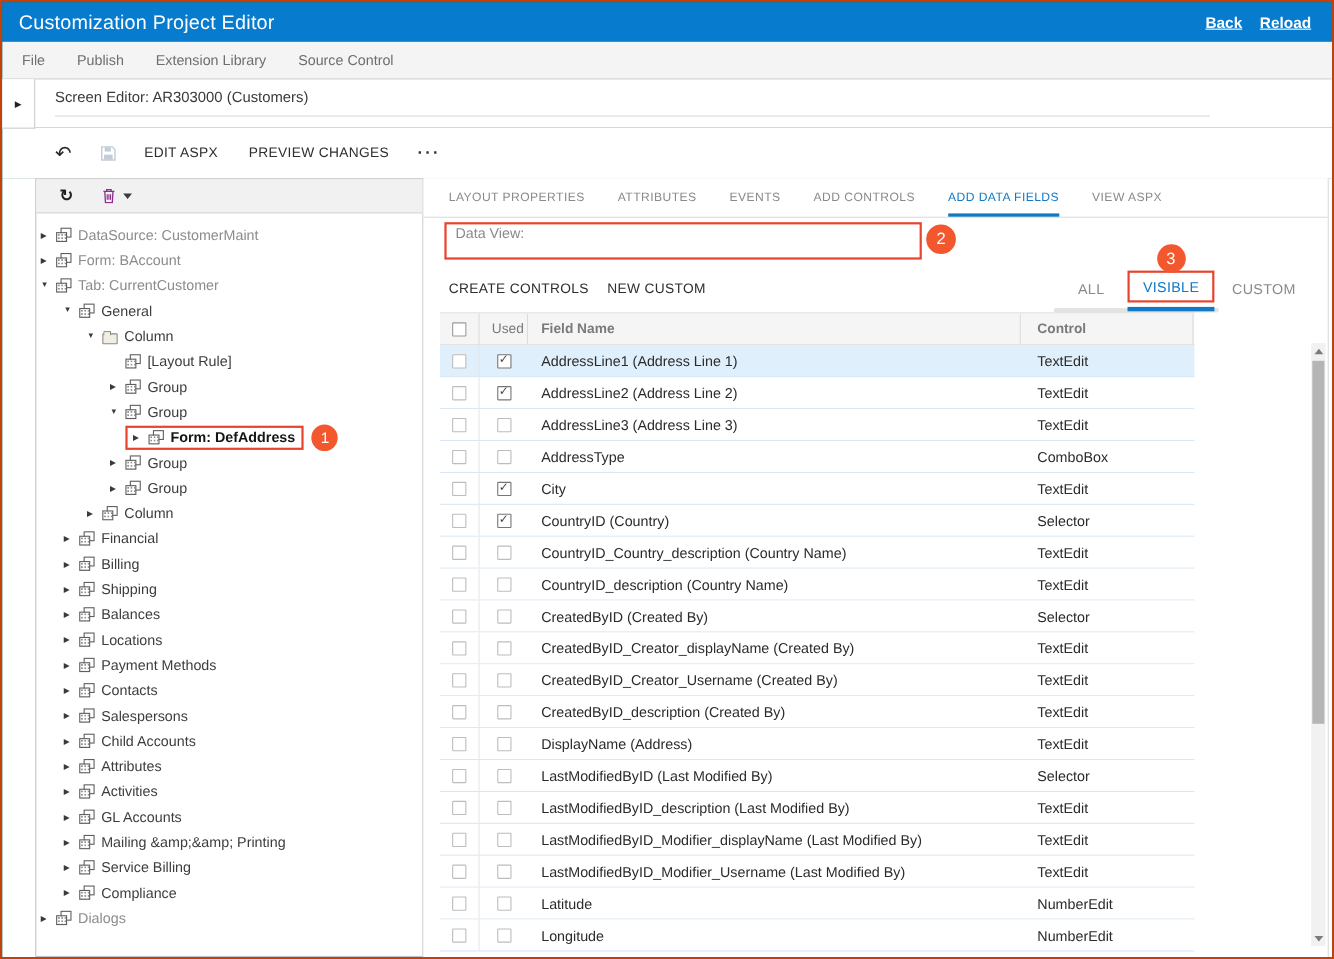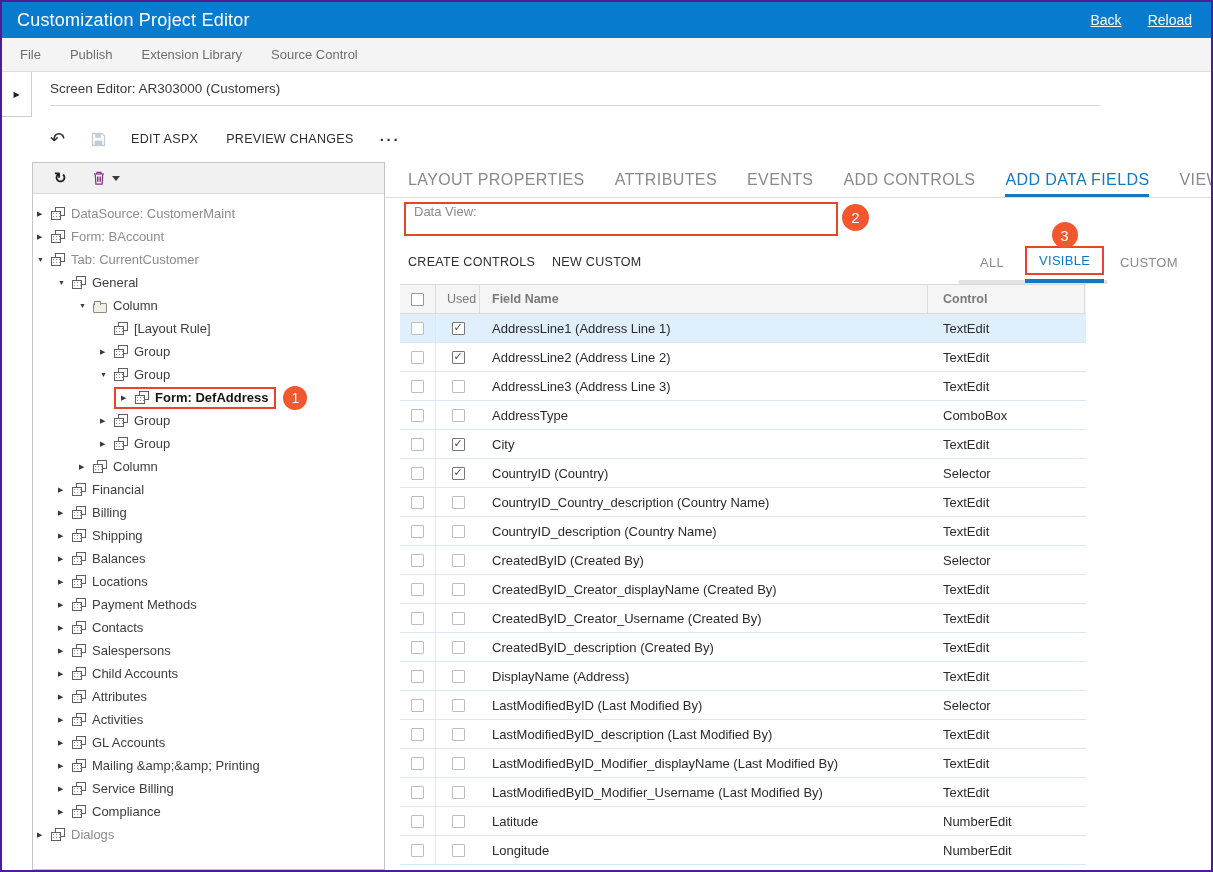--- a/index.html
+++ b/index.html
@@ -1,25 +1,25 @@
 <!DOCTYPE html>
 <html style="--titlebar: #077BCD; --accent-blue: #1379C4; --annotation-red: #E8432C; --badge-orange: #F2572E; --selected-row: #DFEFFB;"><head>
 <meta charset="utf-8">
 <style>
   html,body{margin:0;padding:0;background:#e9e9e9;}
   *{box-sizing:border-box;}
   .window{
     position:relative;width:1213px;height:872px;background:#0f766e;
-    border:2px solid #4c1d95;overflow:hidden;
+    border:2px solid #c2410c;overflow:hidden;
     font-family:"Liberation Sans",sans-serif;font-size:13px;color:#333;
   }
   
   .titlebar{height:36px;background:var(--titlebar);display:flex;align-items:center;padding:0 19px 0 15px;}
   .titlebar .t-title{color:#fff;font-size:18px;letter-spacing:.2px;}
-  .titlebar .t-links{margin-left:auto;display:flex;gap:26px;}
+  .titlebar .t-links{margin-left:auto;display:flex;gap:16px;font-weight:bold;}
   .titlebar .t-links a{color:#fff;font-size:14px;text-decoration:underline;cursor:pointer;}
   
   .menubar{height:34px;background:#F4F4F4;border-bottom:1px solid #DDDDDD;display:flex;align-items:center;padding-left:18px;gap:29px;}
   .menubar .mi{color:#6E6E6E;font-size:13px;cursor:pointer;}
   
   .bc-row{height:44px;position:relative;background:#fff;}
   .collapse-handle{position:absolute;left:0;top:0;width:30px;height:45px;border-right:1px solid #CCCCCC;border-bottom:1px solid #CCCCCC;display:flex;align-items:center;justify-content:center;cursor:pointer;background:#fff;}
   .collapse-handle span{font-size:8px;color:#222;}
   .bc-line{margin-left:48px;margin-right:111px;height:34px;line-height:34px;border-bottom:1px solid #D9D9D9;font-size:13.5px;color:#3A3A3A;}
   
@@ -52,21 +52,21 @@
   .tree-icon[data-icon="folder"]::after{content:"";position:absolute;left:1px;top:2px;width:5px;height:3px;border:1px solid #8F8A7E;border-bottom:none;background:#F1EEE6;border-radius:1px 1px 0 0;}
   .tlbl{font-size:13px;color:#3D3D3D;}
   .tree-row.muted .tlbl{color:#8C8C8C;}
   .tree-row.hl .inner{border:2px solid var(--annotation-red);margin-left:-7px;padding:0 6px 0 5px;}
   .tree-row.hl .tlbl{font-weight:bold;color:#141414;}
   .abadge{margin-left:7px;width:24px;height:24px;flex:none;border-radius:50%;background:var(--badge-orange);color:#fff;font-size:14px;display:inline-flex;align-items:center;justify-content:center;}
   .abadge:empty{display:none;}
   
   .right-panel{flex:1;position:relative;margin-right:3px;border-right:1px solid #DBDBDB;background:#fff;overflow:visible;}
   .tabrow{height:36px;border-bottom:1px solid #DCDCDC;display:flex;align-items:stretch;padding-left:23px;gap:30px;}
-  .tab{display:flex;align-items:center;font-size:16px;letter-spacing:.4px;color:#8A8A8A;border-bottom:3px solid transparent;padding-top:3px;cursor:pointer;white-space:nowrap;}
+  .tab{display:flex;align-items:center;font-size:11px;letter-spacing:.4px;color:#8A8A8A;border-bottom:3px solid transparent;padding-top:3px;cursor:pointer;white-space:nowrap;}
   .tab.active{color:var(--accent-blue);border-bottom-color:var(--accent-blue);}
   
   .dv-row{height:45px;position:relative;}
   .dv-box{position:absolute;left:19px;top:4px;width:434px;height:34px;border:2px solid var(--annotation-red);display:flex;align-items:flex-start;padding-left:8px;}
   .dv-label{width:117px;color:#8A8A8A;font-size:13px;}
   .dv-select{width:300px;height:28px;border:1px solid #B5B5B5;border-radius:2px;background:#fff;display:flex;align-items:center;justify-content:space-between;padding:0 10px;cursor:pointer;}
   .dv-select .dv-val{font-size:13px;color:#333;}
   .dv-badge{position:absolute;left:457px;top:6px;width:27px;height:27px;border-radius:50%;background:var(--badge-orange);color:#fff;font-size:15px;display:flex;align-items:center;justify-content:center;}
   
   .act-row{height:41px;position:relative;}

